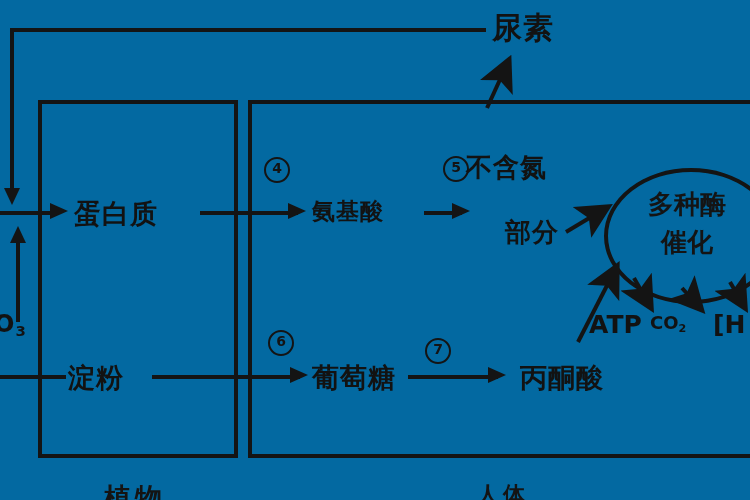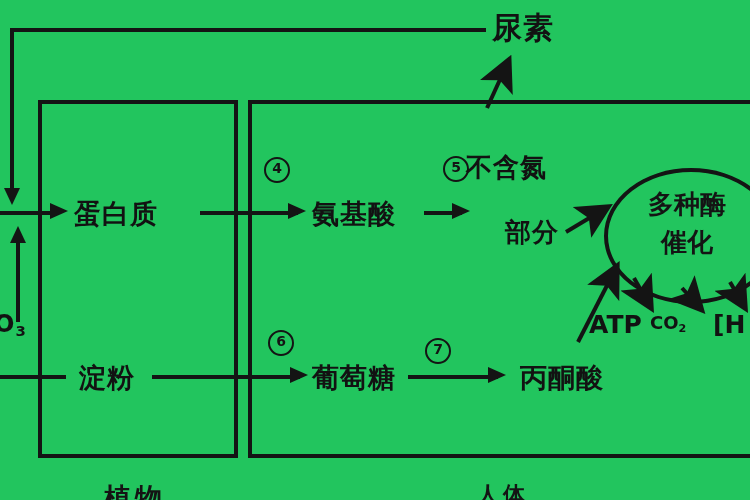--- a/index.html
+++ b/index.html
@@ -4,21 +4,21 @@
 <style>
   html, body {
     margin: 0;
     padding: 0;
     background: #ffffff;
   }
   #stage {
     position: relative;
     width: 750px;
     height: 500px;
-    background: #22c55e;
+    background: #0369a1;
     overflow: hidden;
     font-family: "DejaVu Sans", sans-serif;
     color: #101010;
   }
   
   .lbl {
     position: absolute;
     white-space: nowrap;
     font-weight: 700;
     color: #121212;
@@ -126,31 +126,31 @@
   </div>
 
   <div class="line h" style="left:0px; top:375px; width:66px;"></div>
 
   <div class="lbl cn" style="left:74px; top:196px; font-size:27px;text-align:right;">蛋白质</div>
 
   <div class="line h" style="left:200px; top:211px; width:98px;"></div>
   <div class="ah ah-right" style="left:288px; top:203px;"></div>
   <div class="step" style="left:264px; top:157px;">4</div>
 
-  <div class="lbl cn" style="left:312px; top:196px; font-size:27px;">氨基酸</div>
+  <div class="lbl cn" style="left:312px; top:196px; font-size:23px;">氨基酸</div>
 
   <div class="line h" style="left:424px; top:211px; width:38px;"></div>
   <div class="ah ah-right" style="left:452px; top:203px;"></div>
   <div class="step" style="left:443px; top:156px;">5</div>
 
 
   <div class="lbl cn" style="left:466px; top:150px; font-size:26px;">不含氮</div>
   <div class="lbl cn" style="left:466px; top:215px; font-size:26px;margin-left:39px;">部分</div>
 
-  <div class="lbl cn" style="left:79px; top:360px; font-size:27px;">淀粉</div>
+  <div class="lbl cn" style="left:68px; top:360px; font-size:27px;">淀粉</div>
 
   <div class="line h" style="left:152px; top:375px; width:148px;"></div>
   <div class="ah ah-right" style="left:290px; top:367px;"></div>
   <div class="step" style="left:268px; top:330px;">6</div>
 
   <div class="lbl cn" style="left:312px; top:360px; font-size:27px;">葡萄糖</div>
 
   <div class="line h" style="left:408px; top:375px; width:90px;"></div>
   <div class="ah ah-right" style="left:488px; top:367px;"></div>
   <div class="step" style="left:425px; top:338px;">7</div>

